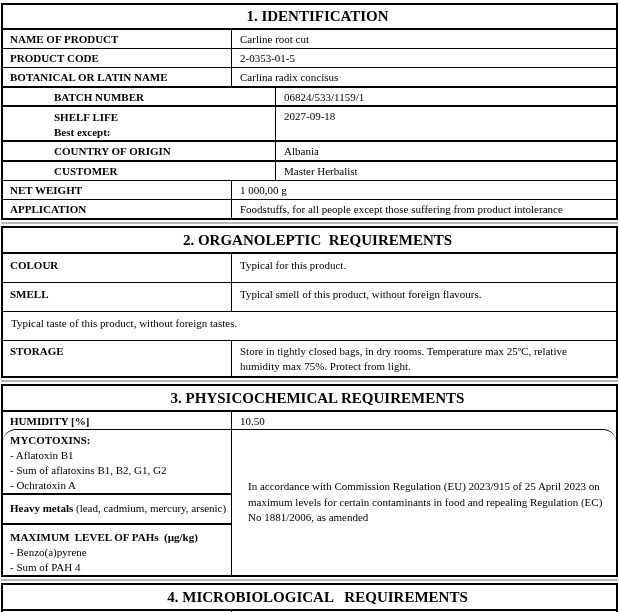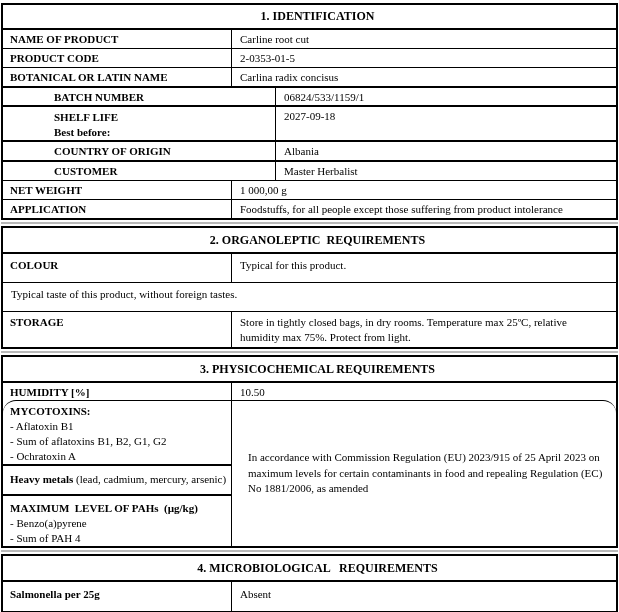--- a/index.html
+++ b/index.html
@@ -18,21 +18,21 @@
     background: #fff;
   }
   .gap { height: 6px; position: relative; }
   .gap::after {
     content: ""; position: absolute; left: 0; right: 0; top: 2px; height: 2px;
     background: #b9b9b9;
   }
 
   .hdr {
     display: flex; align-items: center; justify-content: center;
-    font-weight: bold; font-size: 12px;
+    font-weight: bold; font-size: 15px;
     border-bottom: 2px solid #000;
     white-space: pre;
     padding-left: 16px;
   }
   .hdr25 { height: 23px; }
   .hdr26 { height: 24px; }
 
   .row { display: flex; align-items: stretch; }
   .row.bt1 { border-top: 1px solid #000; }
   .row.bt2 { border-top: 2px solid #000; padding-left: 44px; }
@@ -92,21 +92,21 @@
       <div class="lbl">BOTANICAL OR LATIN NAME</div>
       <div class="val">Carlina radix concisus</div>
     </div>
     <div class="row bt2 h17">
       <div class="lbl">BATCH NUMBER</div>
       <div class="val">06824/533/1159/1</div>
     </div>
     <div class="row bt2 h27">
       <div class="lbl lh15">
         <div>SHELF LIFE</div>
-        <div>Best before:</div>
+        <div>Best except:</div>
       </div>
       <div class="val">2027-09-18</div>
     </div>
     <div class="row bt2 h18">
       <div class="lbl">COUNTRY OF ORIGIN</div>
       <div class="val">Albania</div>
     </div>
     <div class="row bt2 h18">
       <div class="lbl">CUSTOMER</div>
       <div class="val">Master Herbalist</div>
@@ -122,20 +122,24 @@
   </div>
 
   <div class="gap"></div>
 
   <div class="tbl">
     <div class="hdr hdr26">2. ORGANOLEPTIC  REQUIREMENTS</div>
 
     <div class="row h28 pt5">
       <div class="lbl">COLOUR</div>
       <div class="val">Typical for this product.</div>
+    </div>
+    <div class="row bt1 h28 pt5">
+      <div class="lbl">SMELL</div>
+      <div class="val">Typical smell of this product, without foreign flavours.</div>
     </div>
     <div class="row bt1 h28 pt5">
       <div class="val">Typical taste of this product, without foreign tastes.</div>
     </div>
     <div class="row bt1 h35 lh15">
       <div class="lbl">STORAGE</div>
       <div class="val">Store in tightly closed bags, in dry rooms. Temperature max 25ºC, relative
 humidity max 75%. Protect from light.</div>
     </div>
   </div>

